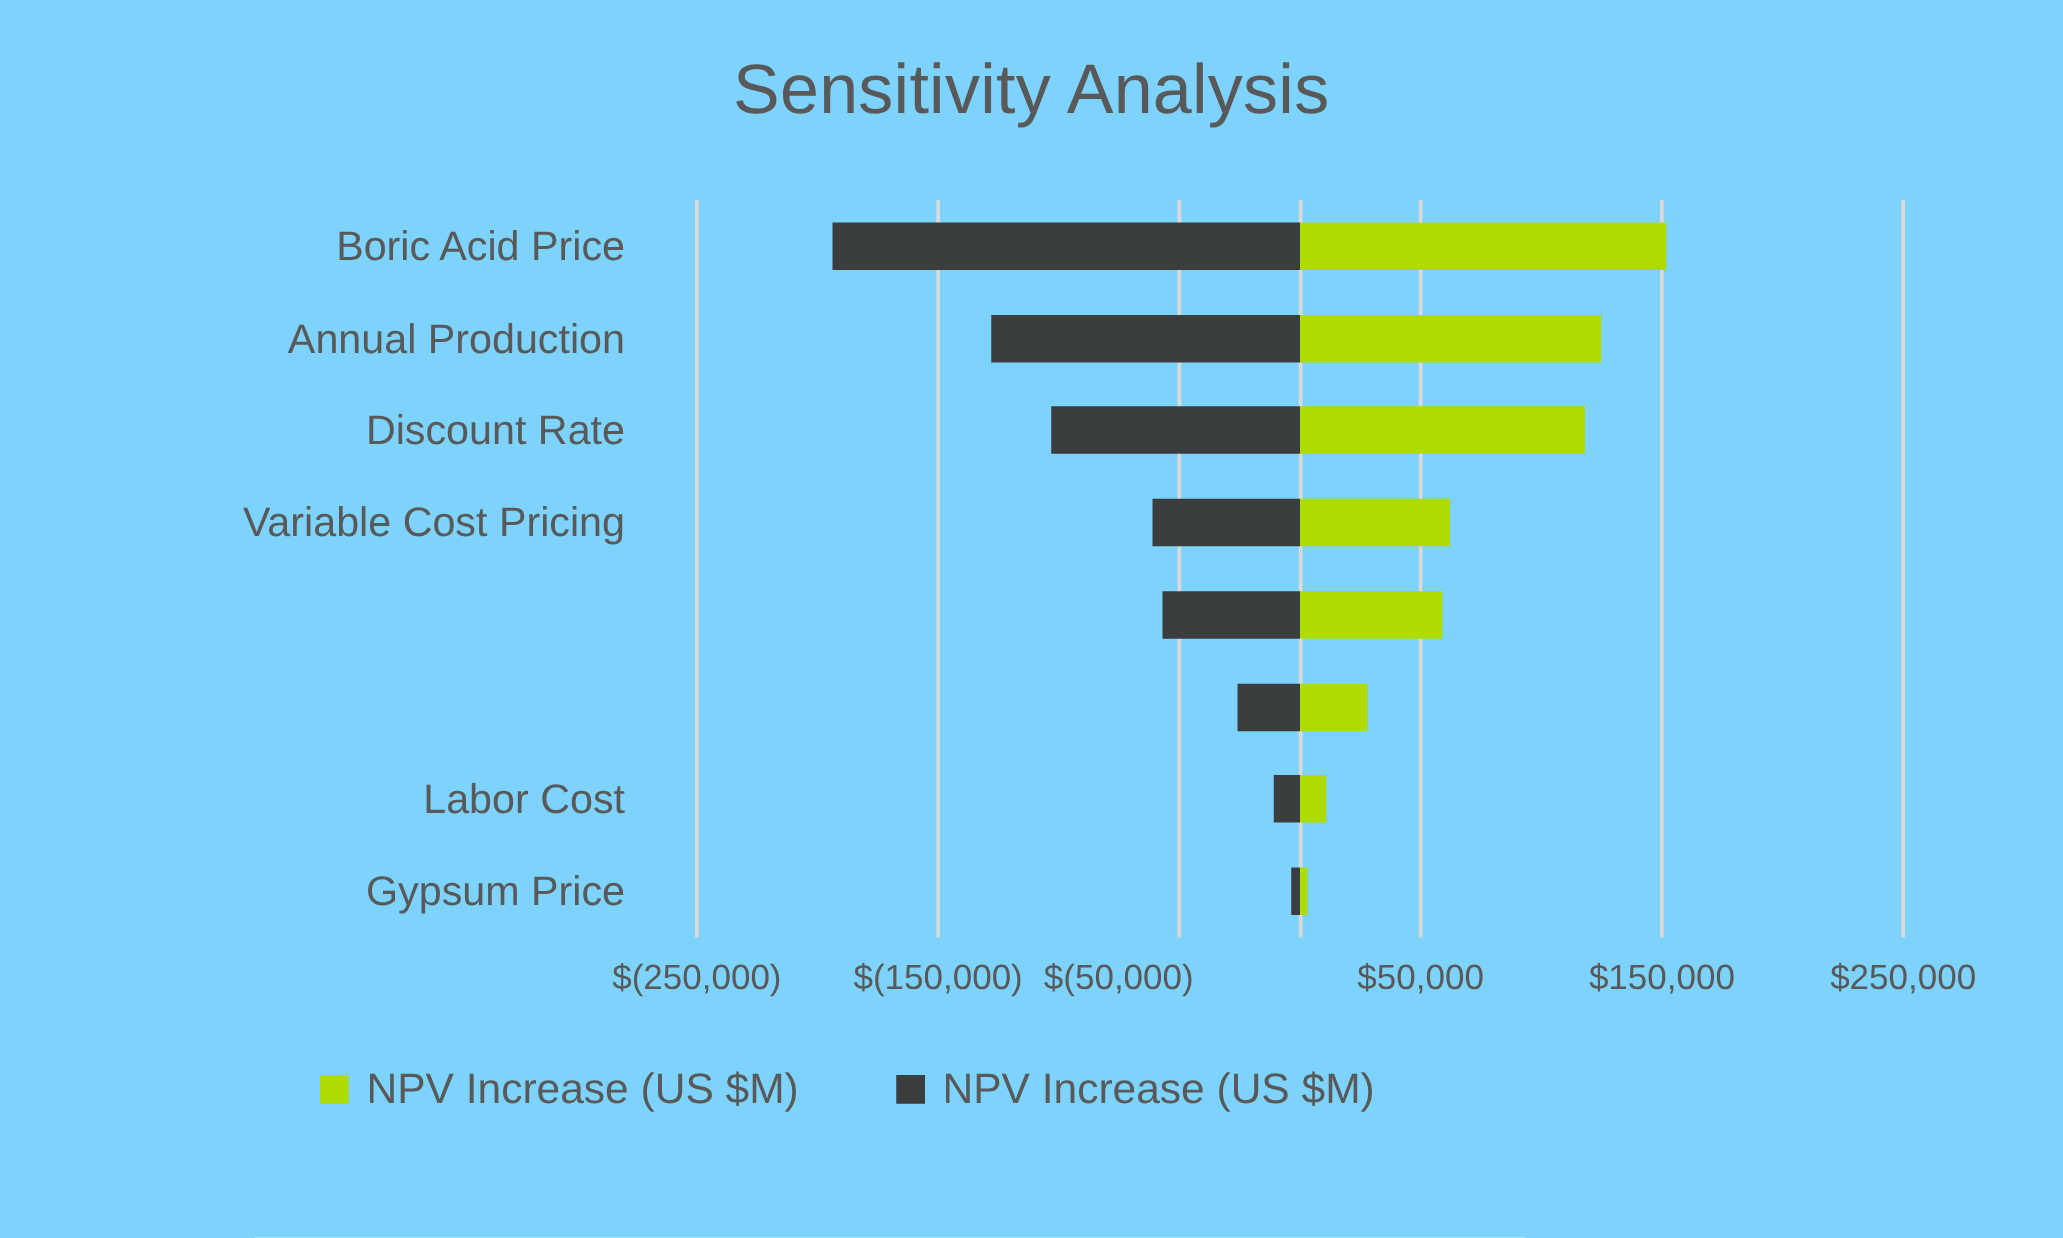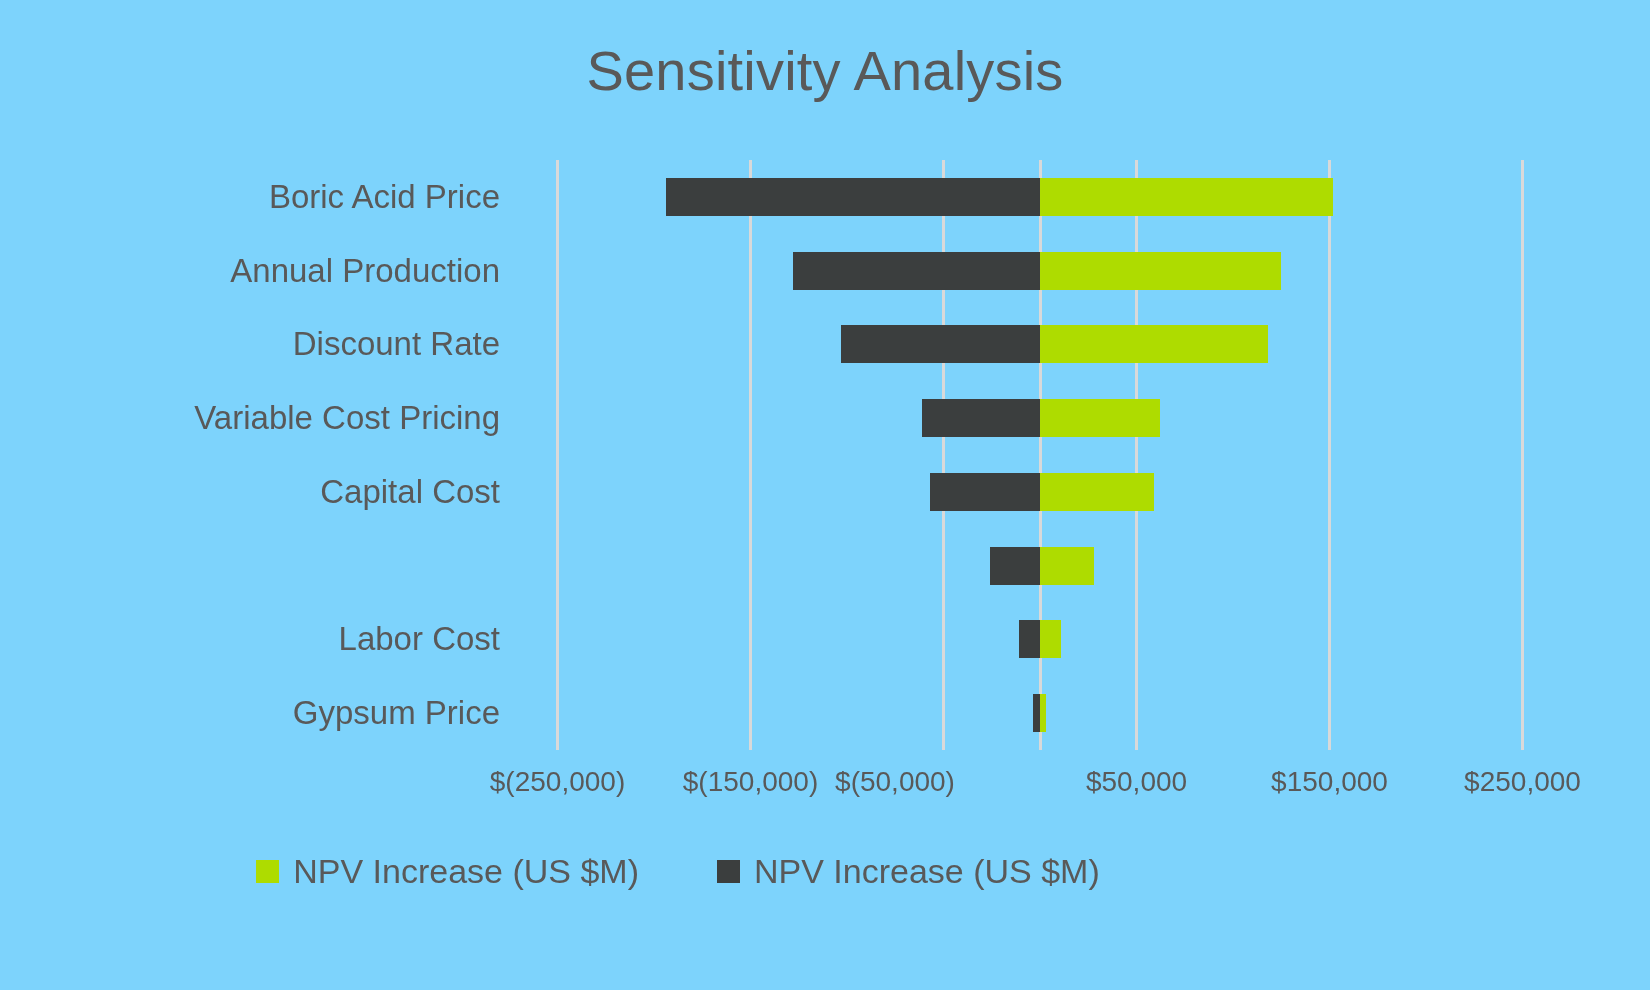--- a/index.html
+++ b/index.html
@@ -167,21 +167,20 @@
           <div class="cat-label">Discount Rate</div>
           <div class="bar bar-decrease" style="left: 841.21px; width: 198.79px; background: rgb(59, 62, 62);"></div>
           <div class="bar bar-increase" style="left: 1040px; width: 227.74px; background: rgb(174, 220, 0);"></div>
         </div>
         <div class="bar-row" style="top: 221.25px; height: 73.75px;">
           <div class="cat-label">Variable Cost Pricing</div>
           <div class="bar bar-decrease" style="left: 922.27px; width: 117.73px; background: rgb(59, 62, 62);"></div>
           <div class="bar bar-increase" style="left: 1040px; width: 119.66px; background: rgb(174, 220, 0);"></div>
         </div>
         <div class="bar-row" style="top: 295px; height: 73.75px;">
-          <div class="cat-label">Capital Cost</div>
           <div class="bar bar-decrease" style="left: 929.99px; width: 110.01px; background: rgb(59, 62, 62);"></div>
           <div class="bar bar-increase" style="left: 1040px; width: 113.87px; background: rgb(174, 220, 0);"></div>
         </div>
         <div class="bar-row" style="top: 368.75px; height: 73.75px;">
           <div class="bar bar-decrease" style="left: 989.82px; width: 50.18px; background: rgb(59, 62, 62);"></div>
           <div class="bar bar-increase" style="left: 1040px; width: 54.04px; background: rgb(174, 220, 0);"></div>
         </div>
         <div class="bar-row" style="top: 442.5px; height: 73.75px;">
           <div class="cat-label">Labor Cost</div>
           <div class="bar bar-decrease" style="left: 1018.77px; width: 21.23px; background: rgb(59, 62, 62);"></div>

